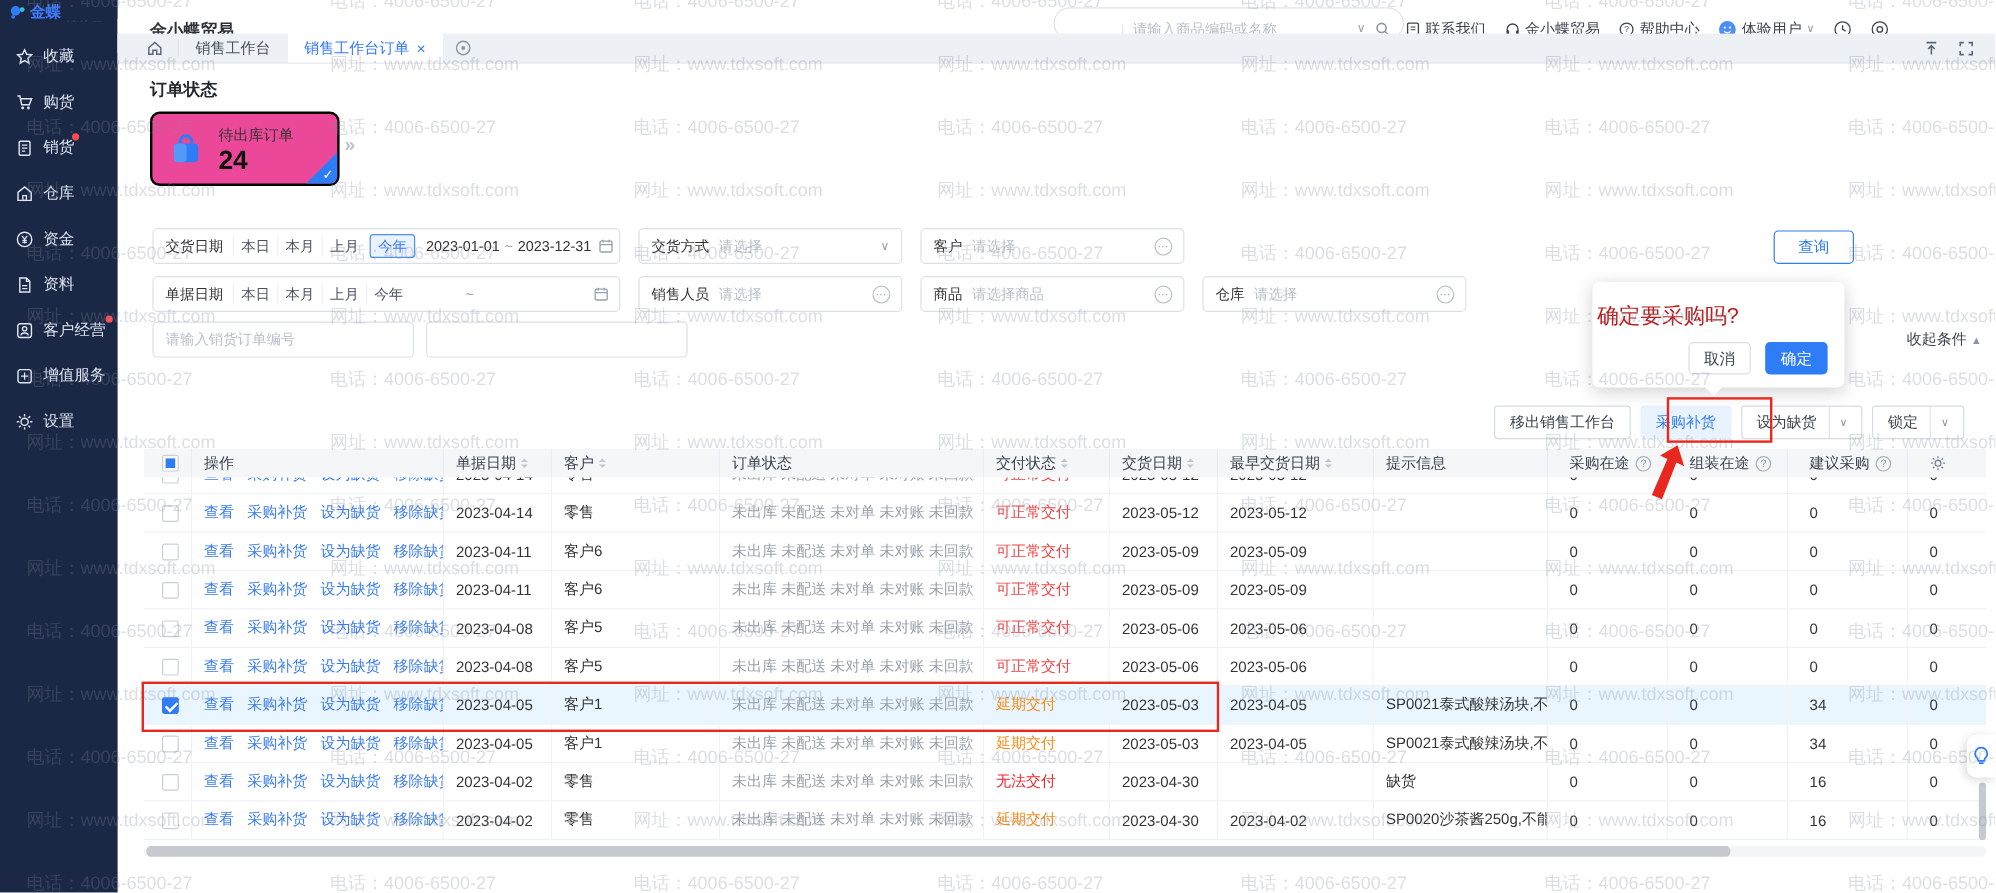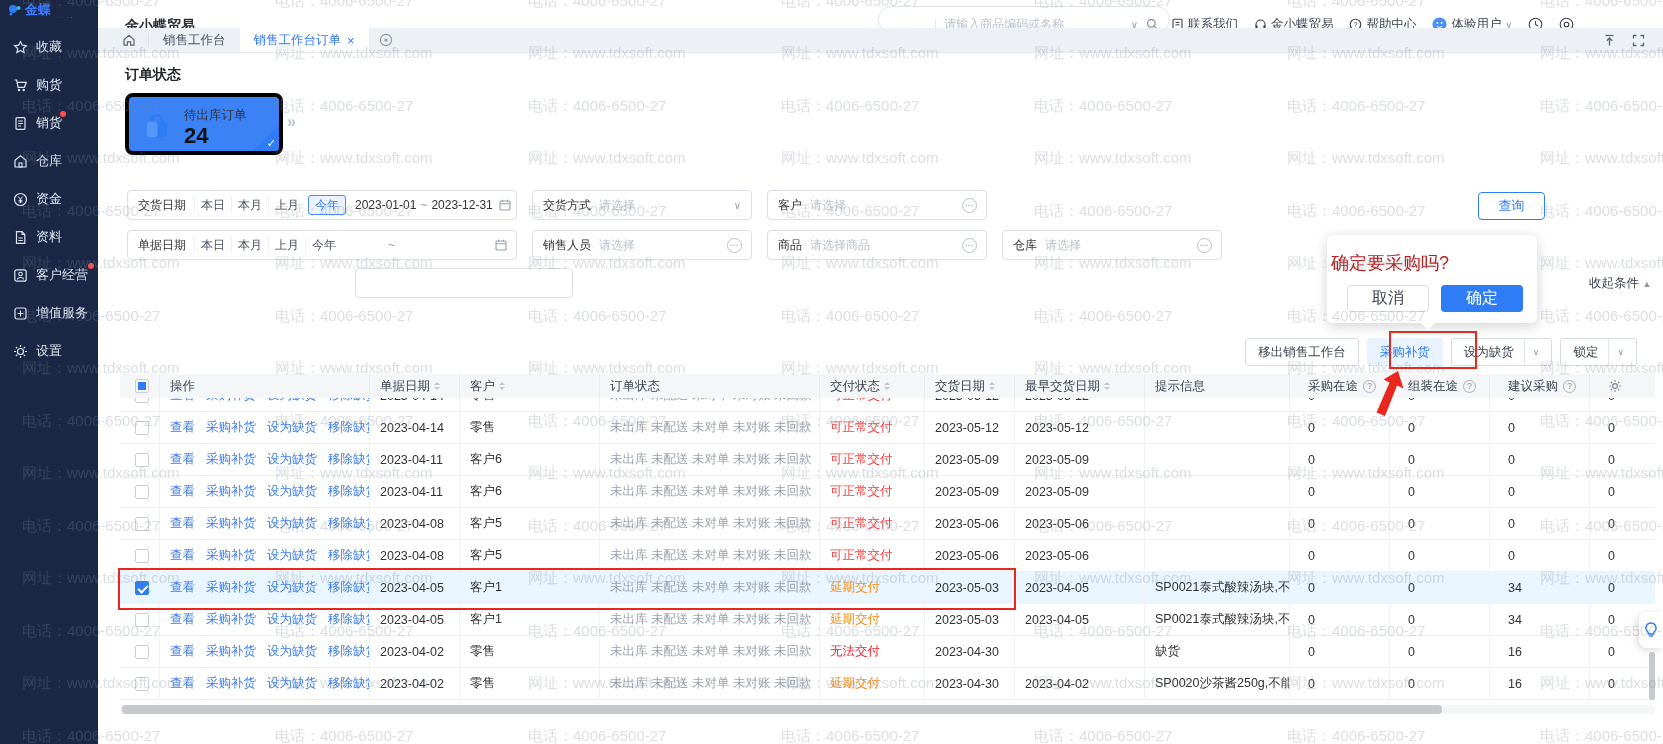--- a/index.html
+++ b/index.html
@@ -42,21 +42,21 @@
   .tb-close{font-size:13px;color:#7e8ba5;}
   .tb-tab.active .tb-close{color:#3377ff;}
   .tb-circle{display:flex;align-items:center;margin-left:10px;cursor:pointer;}
   .tb-right{margin-left:auto;display:flex;gap:16px;align-items:center;padding-right:18px;}
 
   
   .content{position:absolute;left:98px;top:53px;width:1565px;height:691px;background:#fff;z-index:1;}
   .sec-title{position:absolute;left:27px;top:13px;font-size:14px;font-weight:bold;color:#23262d;}
 
   .card{position:absolute;border-radius:8px;cursor:pointer;}
-  .card1{left:27px;top:40px;width:158px;height:62px;background:#3b82f6;border:4px solid #000000;overflow:hidden;}
+  .card1{left:27px;top:40px;width:158px;height:62px;background:#ec4899;border:2px solid #000000;overflow:hidden;}
   .card2{left:210px;top:44px;width:118px;height:56px;background:#eef4fb;}
   .card .ic{position:absolute;left:13px;top:15px;}
   .card2 .ic{left:10px;top:13px;}
   .card-label{position:absolute;left:55px;top:10px;font-size:12.5px;color:#333;white-space:nowrap;}
   .card2 .card-label{left:46px;top:9px;font-size:12px;color:#555;}
   .card-value{position:absolute;left:55px;top:26px;font-size:22px;font-weight:bold;color:#111;}
   .card2 .card-value{left:46px;top:24px;font-size:20px;}
   .card-corner{position:absolute;right:-1px;bottom:-1px;width:0;height:0;border-left:28px solid transparent;border-bottom:28px solid #2e7cf6;}
   .card-check{position:absolute;right:3px;bottom:1px;color:#fff;font-size:11px;}
   .cards-chev{position:absolute;left:189px;top:60px;color:#b8c0cc;font-size:16px;font-weight:bold;}
@@ -131,21 +131,21 @@
   .sort .up{border-bottom-color:#c3c9d4;margin-bottom:1px;}
   .sort .dn{border-top-color:#c3c9d4;margin-top:1px;}
   .info{width:13px;height:13px;border:1px solid #a9b1bd;border-radius:50%;font-size:9px;color:#8a93a2;
         display:inline-flex;align-items:center;justify-content:center;margin-left:5px;flex:none;}
 
   
   .popup{position:absolute;left:1327px;top:235px;width:210px;height:88px;background:#fff;border-radius:6px;
          box-shadow:0 3px 14px rgba(0,0,0,.18);z-index:20;}
   .popup-msg{position:absolute;left:4px;top:16px;font-size:18px;color:#b91c1c;white-space:nowrap;}
   .popup-btns{position:absolute;right:14px;top:50px;display:flex;gap:12px;}
-  .pbtn{width:82px;height:27px;border-radius:4px;font-size:16px;display:flex;align-items:center;justify-content:center;cursor:pointer;}
+  .pbtn{width:52px;height:27px;border-radius:4px;font-size:13px;display:flex;align-items:center;justify-content:center;cursor:pointer;}
   .pbtn.cancel{border:1px solid #d9dde3;background:#fff;color:#3c4350;}
   .pbtn.ok{background:#2e7cf6;color:#fff;}
   .popup-caret{position:absolute;left:96px;bottom:-5px;width:10px;height:10px;background:#fff;transform:rotate(45deg);}
 
   
   .wm{position:absolute;left:0;top:0;width:1663px;height:744px;z-index:40;pointer-events:none;overflow:hidden;}
   .wm-t{position:absolute;font-size:15px;color:rgba(125,137,155,.28);white-space:nowrap;}
 
   
   .anno{position:absolute;border:2px solid #e8281e;z-index:50;pointer-events:none;}
@@ -398,20 +398,21 @@
       <span class="fb-label">商品</span>
       <span class="f-ph">请选择商品</span>
       <span class="f-ell">⋯</span>
     </div>
     <div class="fbox" style="left:904px;top:177px;width:220px;">
       <span class="fb-label">仓库</span>
       <span class="f-ph">请选择</span>
       <span class="f-ell">⋯</span>
     </div>
 
+    <input class="finput" style="left: 29px; top: 215px;" placeholder="请输入销货订单编号">
     <input class="finput" style="left: 257px; top: 215px;">
     <div class="collapse-link">
       <span>收起条件</span>
       <span class="collapse-caret">▲</span>
     </div>
 
 
     <div class="lbtns">
       <div class="lbtn">移出销售工作台</div>
       <div class="lbtn primary-light">采购补货</div>

